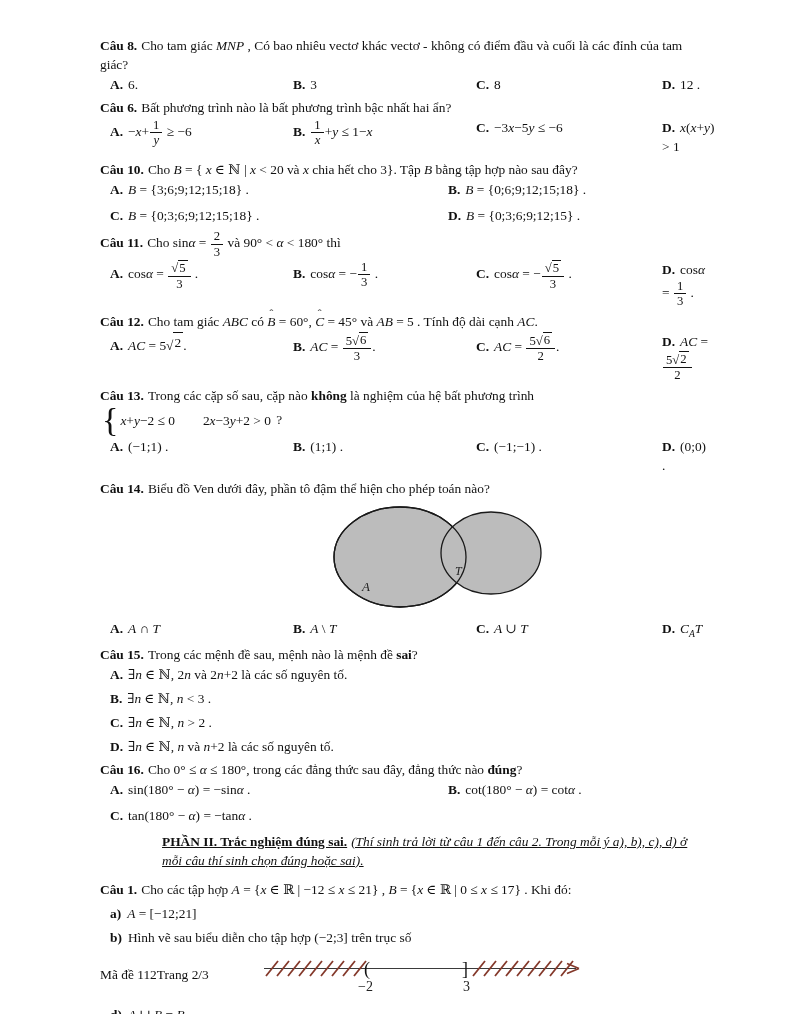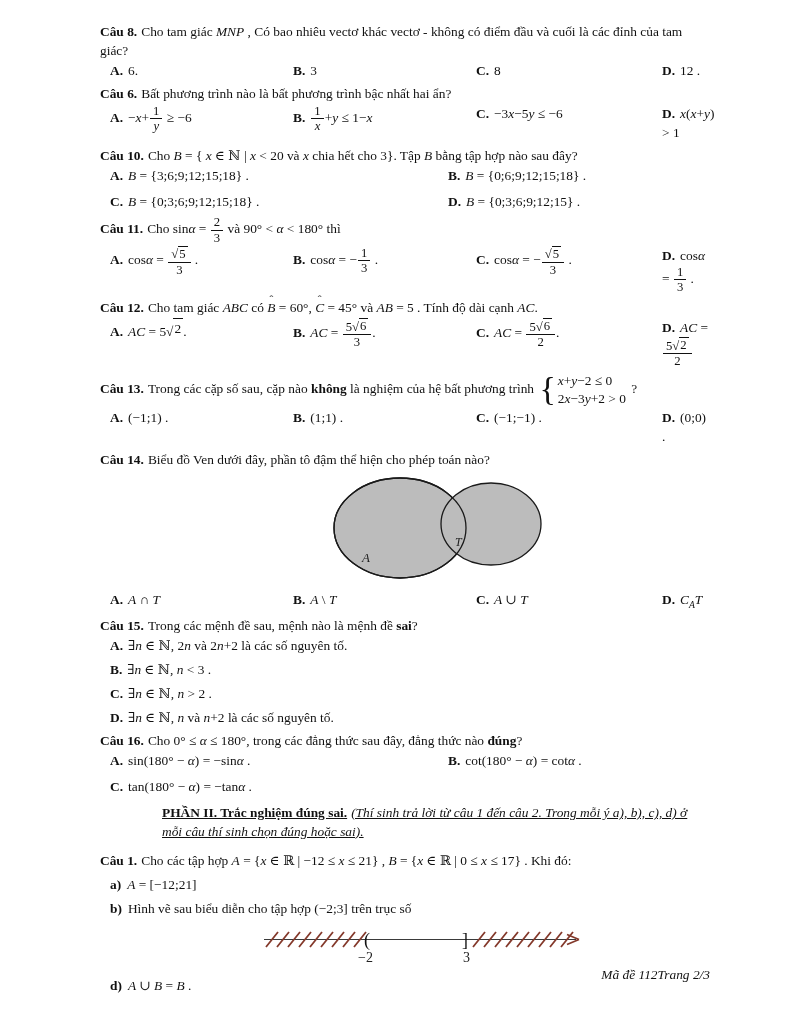--- a/index.html
+++ b/index.html
@@ -1,20 +1,20 @@
 <!DOCTYPE html>
 <html><head>
 <meta charset="utf-8">
 <style>
   html,body{margin:0;padding:0;}
   body{width:792px;height:1024px;background:#ffffff;
        font-family:"Liberation Serif","DejaVu Serif",serif;
        font-size:13.4px;line-height:1.42;color:#111;}
   .page{position:relative;width:792px;height:1014px;box-sizing:border-box;
-        padding:18px 82px 0 100px;overflow:hidden;background:#fff;}
+        padding:32px 82px 0 100px;overflow:hidden;background:#fff;}
   b,.q-label,.opt-label{font-weight:700;}
   i,.mv{font-style:italic;}
   .question{margin-top:4px;}
   .q-text{margin:2px 0 1px;}
   .q-label{margin-right:4px;}
   .options{display:grid;padding-left:10px;margin:1px 0 2px;align-items:start;gap:28px;}
   .options.cols4{grid-template-columns:155px 155px 158px 1fr;}
   .options.cols2{grid-template-columns:310px 1fr;row-gap:7px;}
   .options.rows{grid-template-columns:1fr;row-gap:5px;}
   .opt-label{margin-right:5px;}
@@ -25,32 +25,32 @@
   .frac .den{padding:0 3px;}
   .sqrt{display:inline-flex;align-items:flex-end;white-space:nowrap;}
   .sqrt .rsign{line-height:1;}
   .sqrt .rad{border-top:1px solid #111;padding:0 2px 0 1px;}
   .hat{position:relative;display:inline-block;}
   .hat::before{content:"ˆ";position:absolute;left:0;right:0;top:-0.62em;
                text-align:center;font-size:0.85em;font-style:normal;}
   sup,sub{font-size:0.72em;}
   .cases{display:inline-flex;align-items:center;vertical-align:middle;margin:0 2px;}
   .cases .brace{font-size:2.55em;line-height:0.9;font-weight:400;margin-right:2px;}
-  .cases .cl{display:inline-flex;flex-direction:column;}
+  .cases .cl{display:inline-flex;flex-direction:row;gap:28px;}
   .cases .cline{line-height:1.3;}
   
   .part2-head{margin:7px 0 10px 62px;text-decoration:underline;}
   .part2-head i{margin-left:4px;}
   .p2-item{padding-left:10px;margin:5px 0;}
   .p2-item .opt-label{margin-right:6px;}
   .venn-wrap{margin:3px 0 0 232px;}
   .nl-wrap{margin:4px 0 2px 148px;}
   svg text{font-family:"Liberation Serif","DejaVu Serif",serif;}
   .footer{position:absolute;left:100px;right:82px;bottom:30px;
-          display:flex;justify-content:flex-end;font-size:13.4px;font-style:italic;}
+          display:flex;justify-content:flex-start;font-size:13.4px;}
 </style>
 </head>
 <body>
 
 <div class="page">
   <div id="part1-questions">
       <div class="question">
         <div class="q-text"><b class="q-label">Câu 8.</b><span>Cho tam giác <i class="mv">MNP</i> , Có bao nhiêu vectơ khác vectơ - không có điểm đầu và cuối là các đỉnh của tam giác?</span></div>
         <div class="options cols4">
           <div class="option"><b class="opt-label">A.</b><span class="opt-text">6.</span></div>

